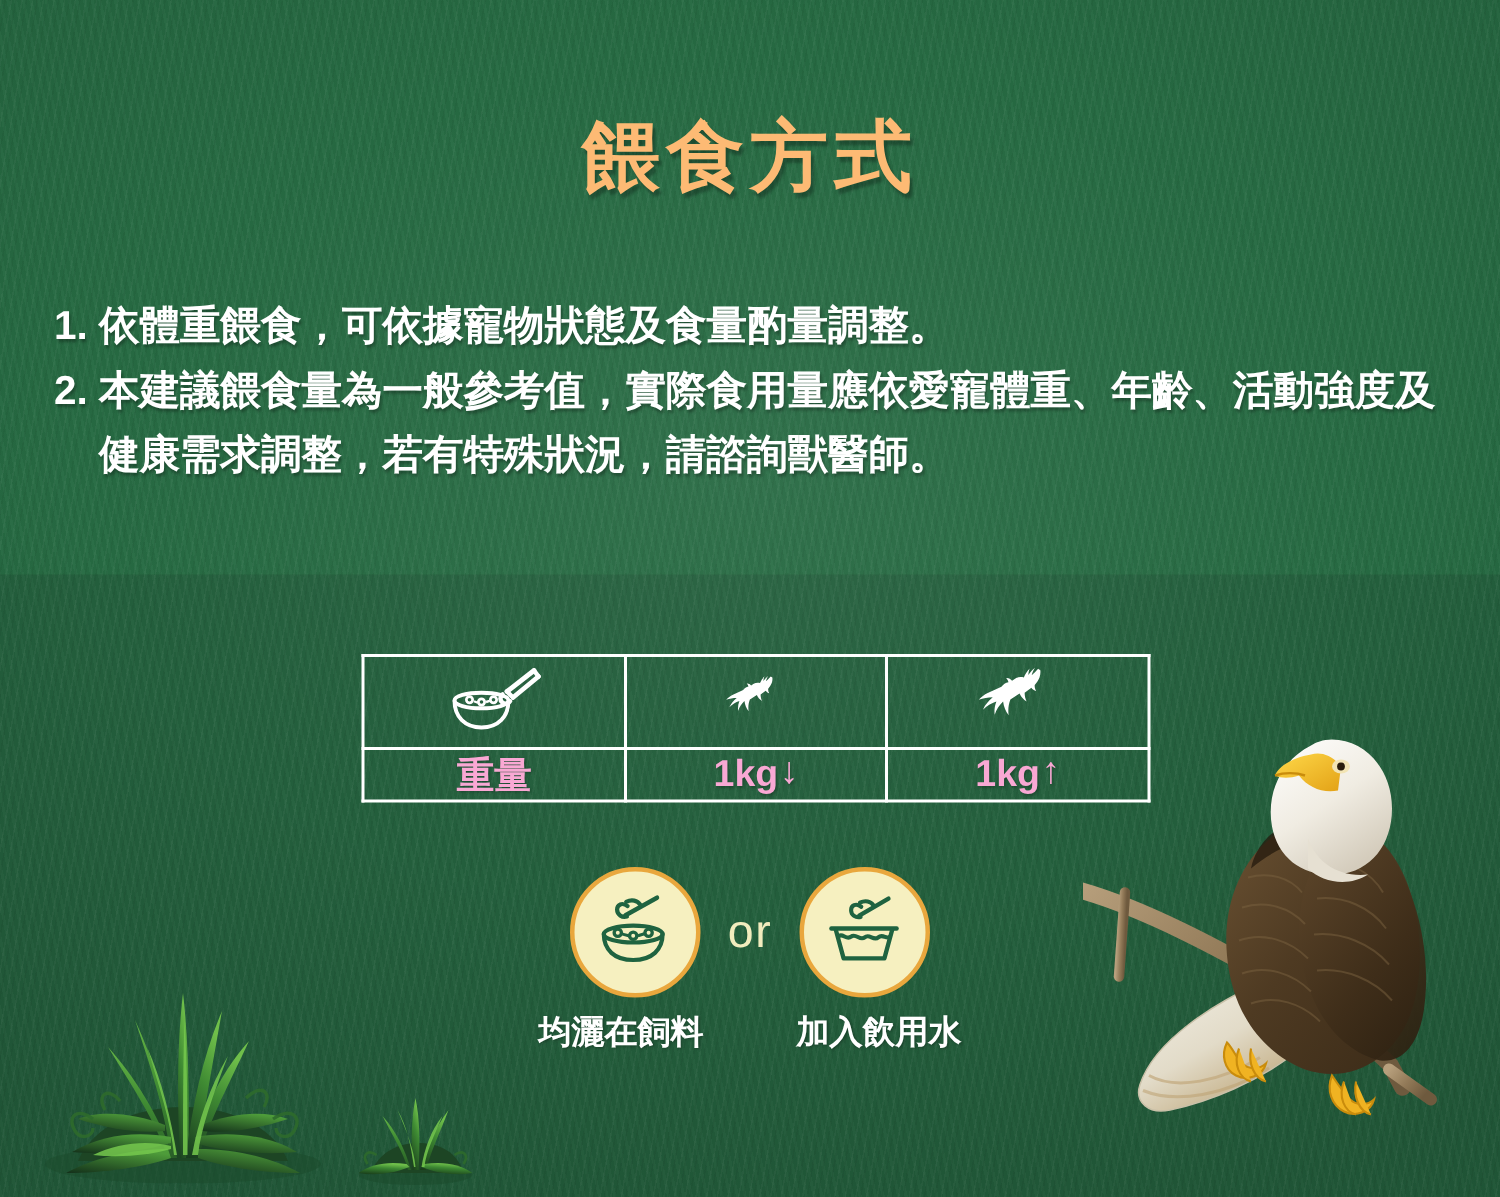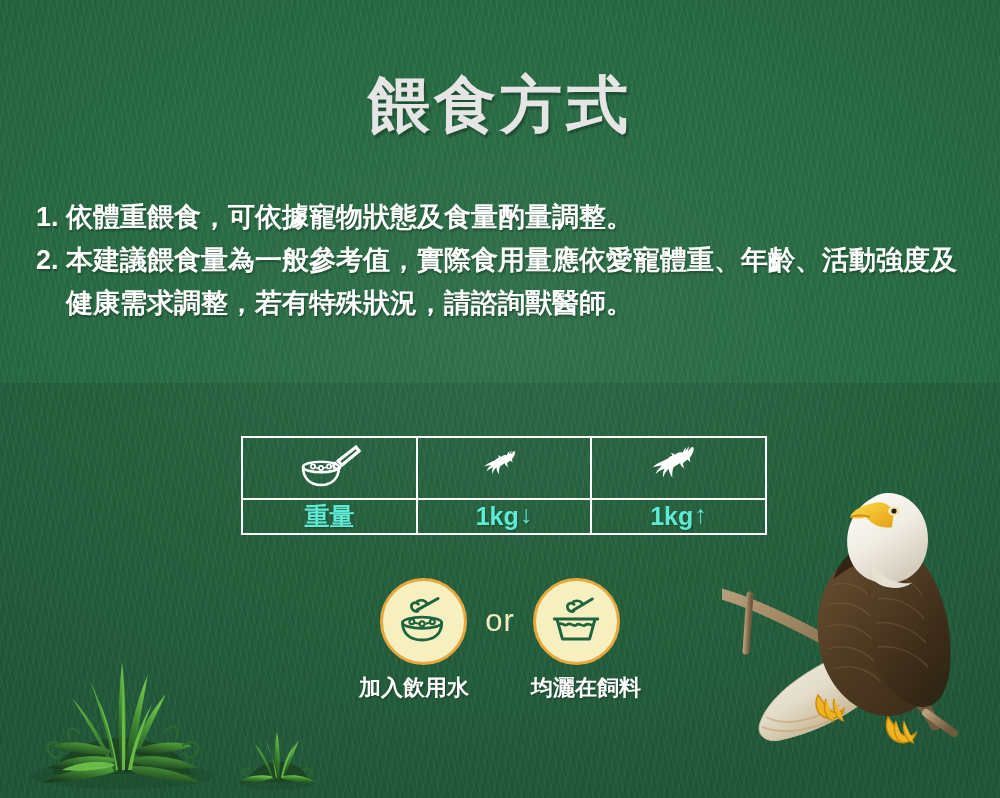--- a/index.html
+++ b/index.html
@@ -64,24 +64,24 @@
     pointer-events: none;
   }
 
   
   .title {
     position: absolute;
     top: 60px;
     left: 0;
     width: 1000px;
     text-align: center;
-    font-size: 62px;
+    font-size: 52px;
     line-height: 90px;
     font-weight: bold;
-    color: #e5e5e5;
+    color: #fdba74;
     letter-spacing: 4px;
     text-shadow: 2px 3px 2px rgba(0,0,0,0.28);
   }
 
   
   .intro {
     position: absolute;
     top: 196px;
     left: 36px;
     width: 940px;
@@ -109,21 +109,21 @@
     left: 241px;
     top: 436px;
     width: 518px;
     border-collapse: collapse;
     table-layout: fixed;
   }
   .table td {
     border: 2px solid #FFFFFF;
     text-align: center;
     vertical-align: middle;
-    color: #5eead4;
+    color: #f9a8d4;
     font-size: 25px;
     font-weight: bold;
     padding: 0;
     text-shadow: 1px 1px 2px rgba(0,0,0,0.25);
   }
   .col-label { width: 173px; }
   .col-mid   { width: 172px; }
   .col-right { width: 173px; }
 
   .row-icon td { height: 60px; }
@@ -344,22 +344,22 @@
             <path d="M8 30 L56 30" stroke="#1F6340" stroke-width="3.2" stroke-linecap="round"></path>
 
             <path d="M11 30 L17 52 L47 52 L53 30" stroke="#1F6340" stroke-width="3.2" fill="none" stroke-linejoin="round"></path>
 
             <path d="M13 36 C16 32.5 19 39 22.5 36 C26 33 29 39.5 32.5 36.5 C36 33.5 39 39.5 42.5 36.5 C46 33.5 48.5 38.5 51 36" stroke="#1F6340" stroke-width="3" fill="none" stroke-linecap="round"></path>
           </svg>
         </span>
       </div>
     </div>
     <div class="method-labels">
+      <div class="method-label">均灑在飼料</div>
       <div class="method-label">加入飲用水</div>
-      <div class="method-label">均灑在飼料</div>
     </div>
   </div>
 
   <div class="eagle">
     <svg width="272" height="310" viewBox="0 0 272 310" xmlns="http://www.w3.org/2000/svg">
       <defs>
         <linearGradient id="bodyGrad" x1="0" y1="0" x2="1" y2="1">
           <stop offset="0%" stop-color="#6B5233"></stop>
           <stop offset="45%" stop-color="#4E3A22"></stop>
           <stop offset="100%" stop-color="#3A2A17"></stop>

